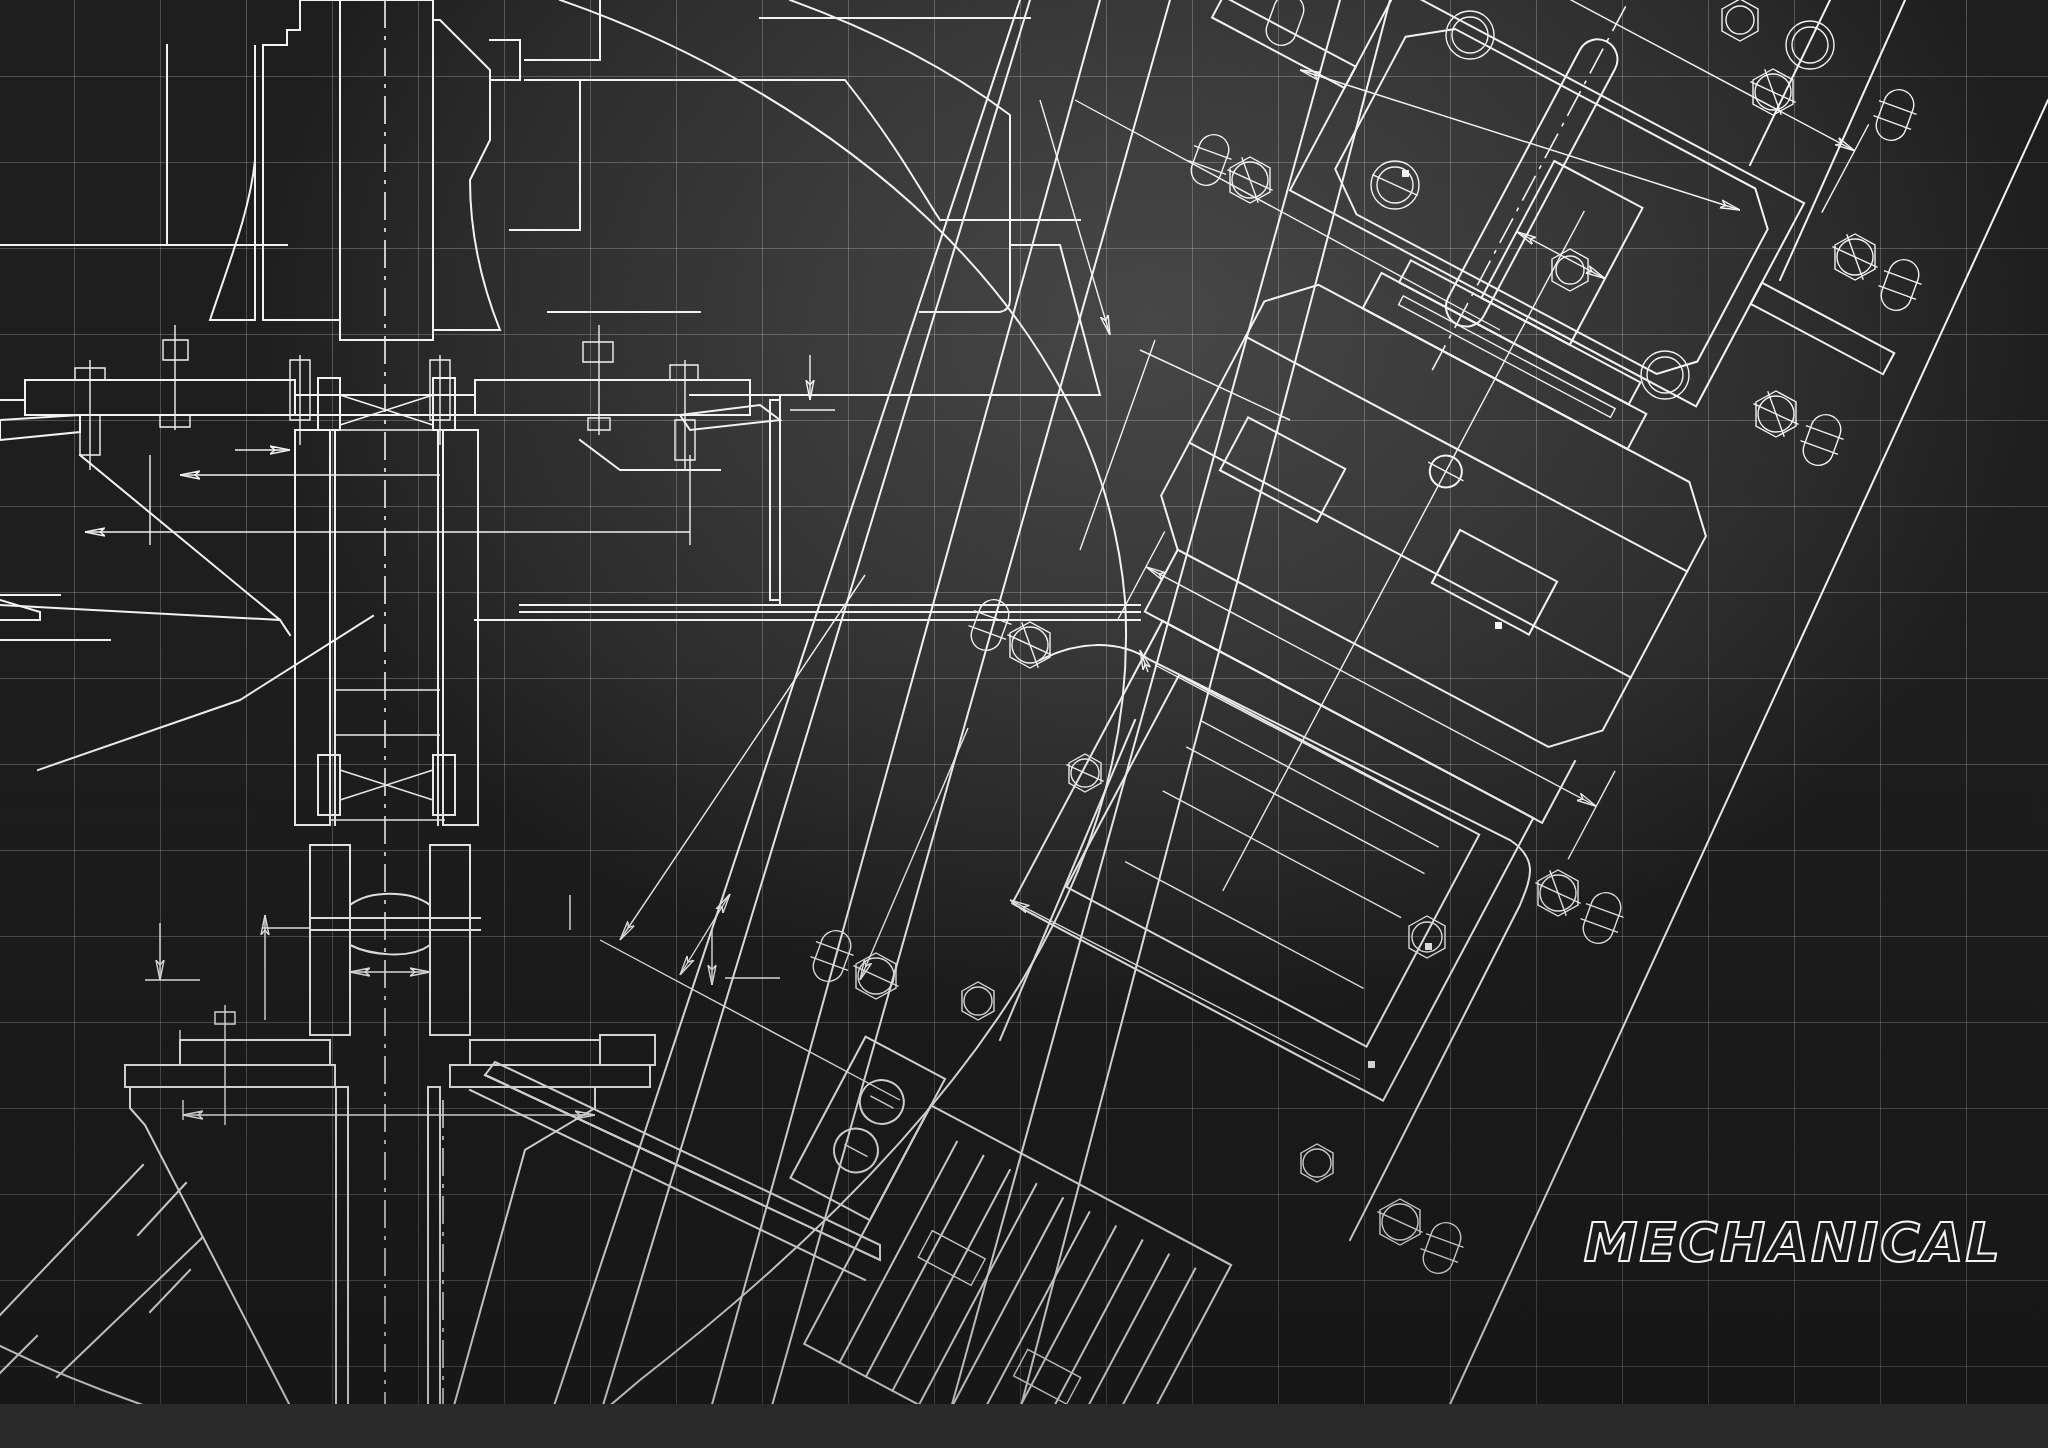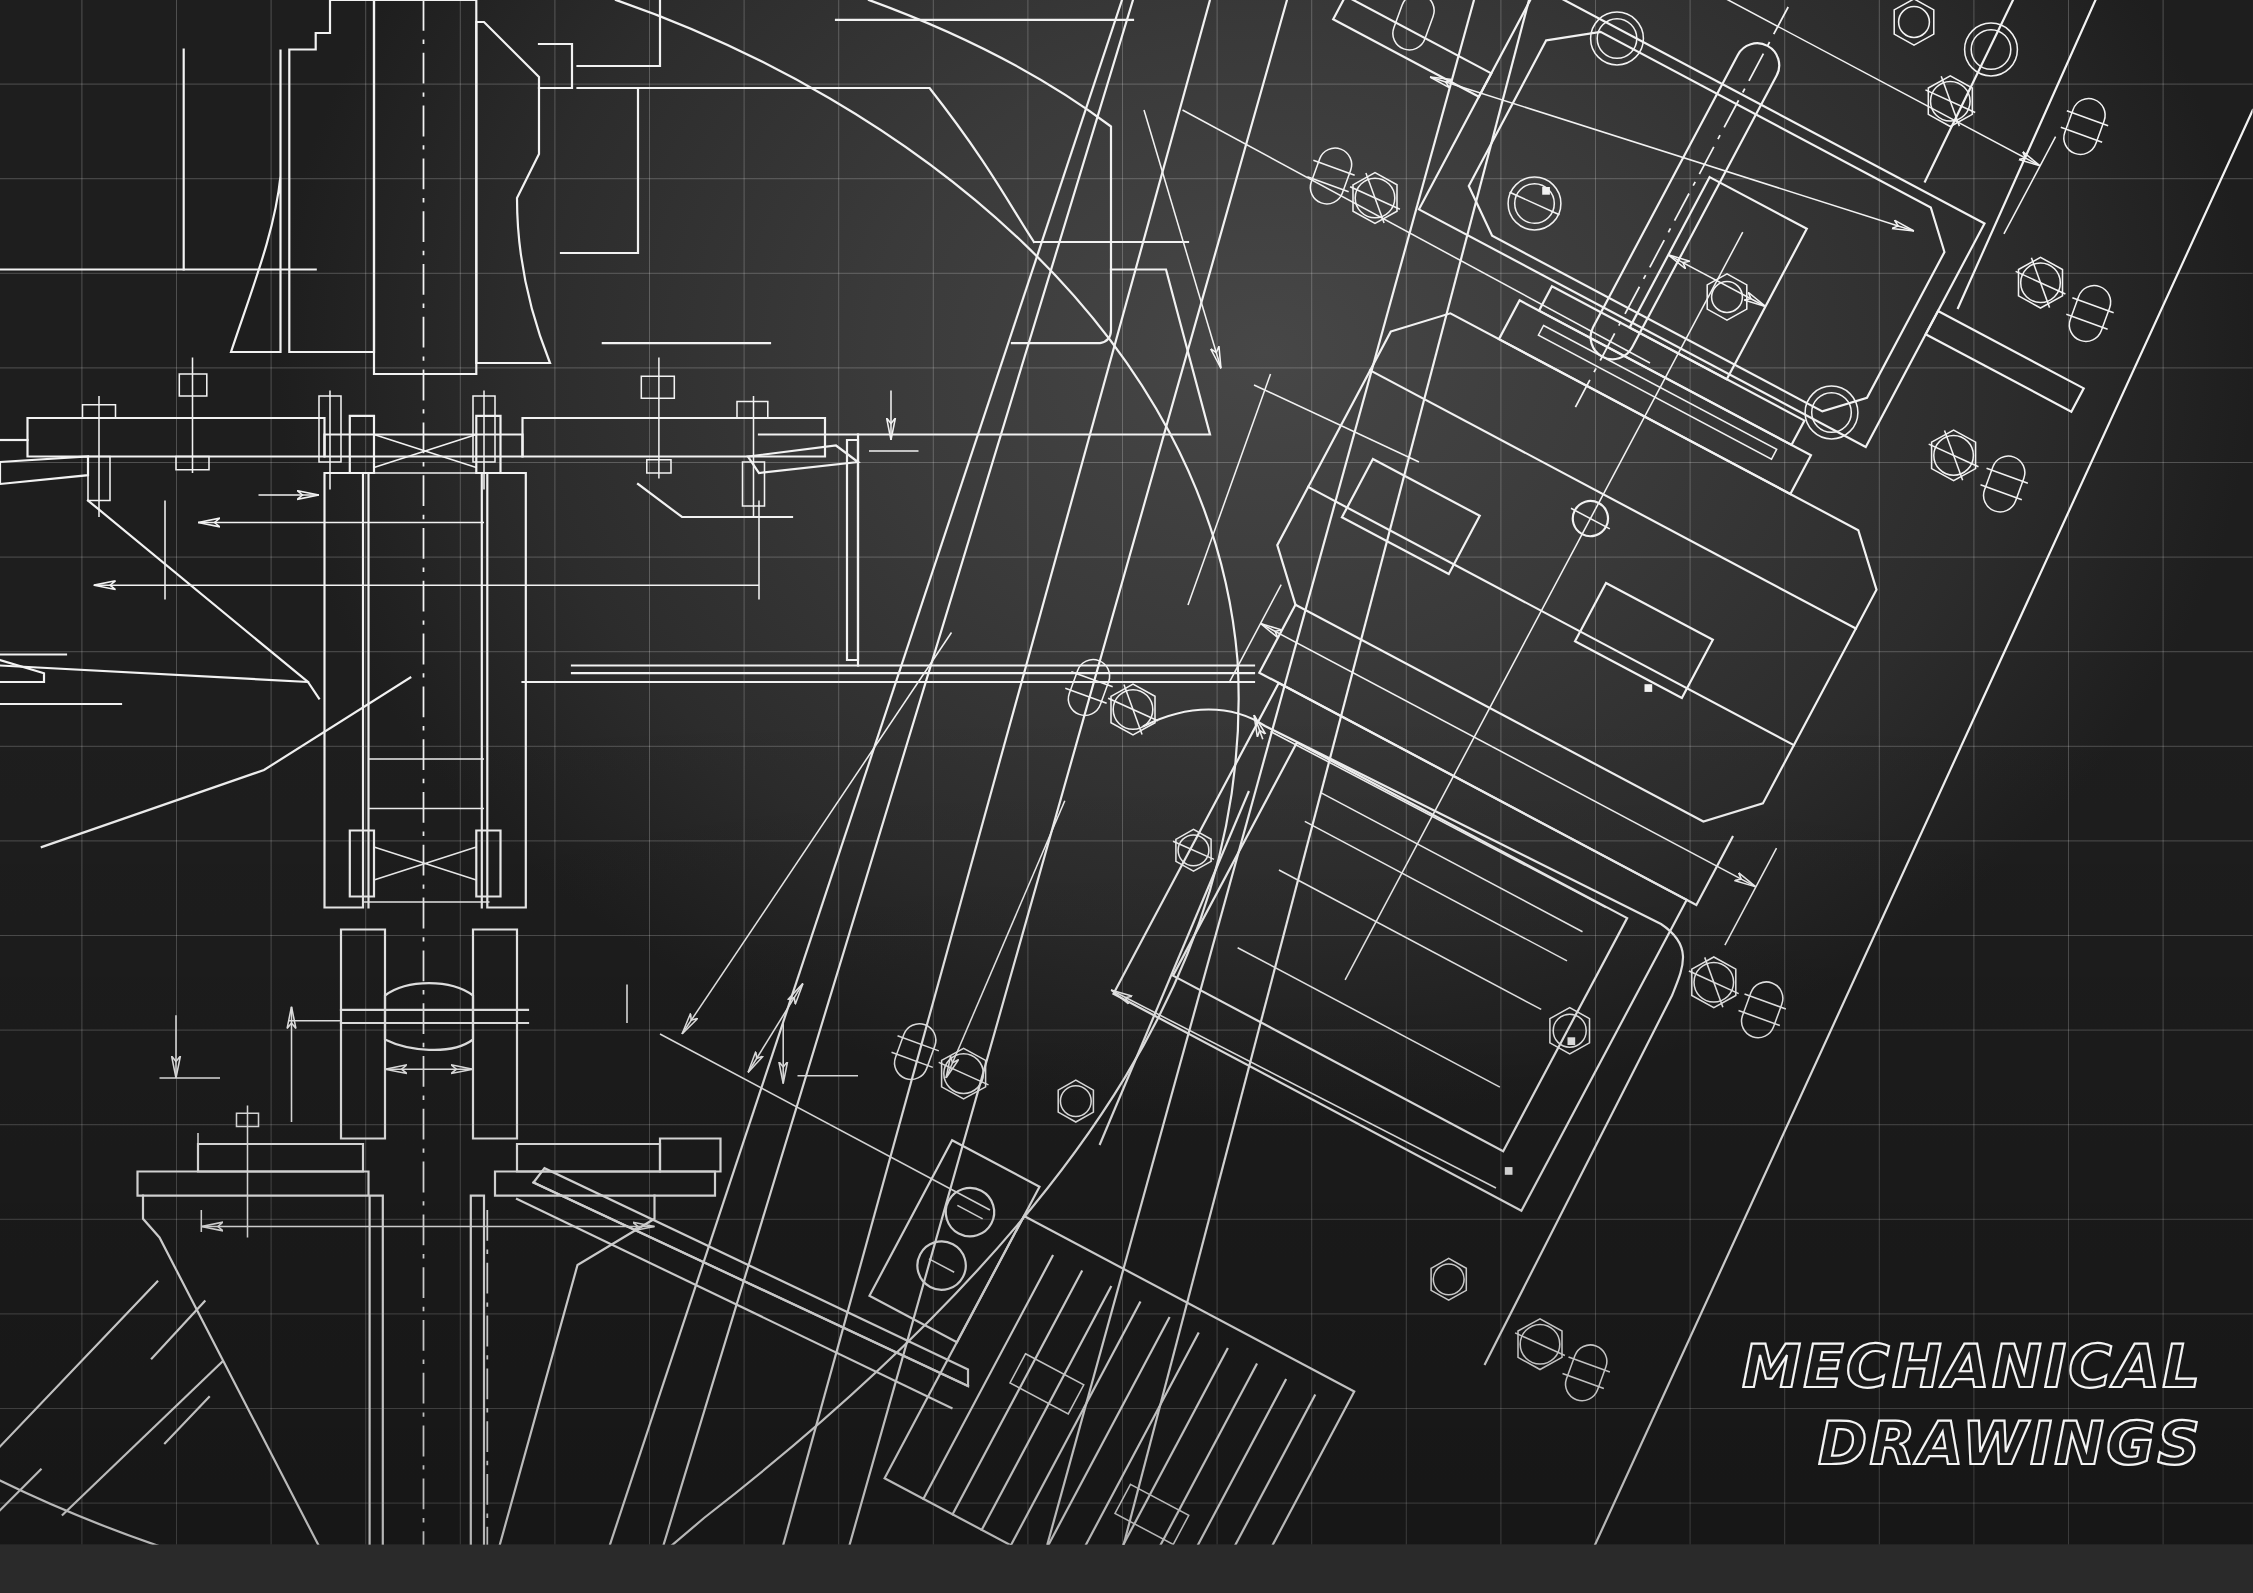--- a/index.html
+++ b/index.html
@@ -434,15 +434,14 @@
     <g fill="#f2f2f2">
       <rect x="1402" y="170" width="7" height="7"></rect>
       <rect x="1495" y="622" width="7" height="7"></rect>
       <rect x="1368" y="1061" width="7" height="7"></rect>
       <rect x="1425" y="943" width="7" height="7"></rect>
     </g>
   </svg>
 
   <div class="title-block">
     <span class="title-line">MECHANICAL</span>
-    <span class="title-line">DRAWINGS</span>
   </div>
 </div>
 
 </body></html>

